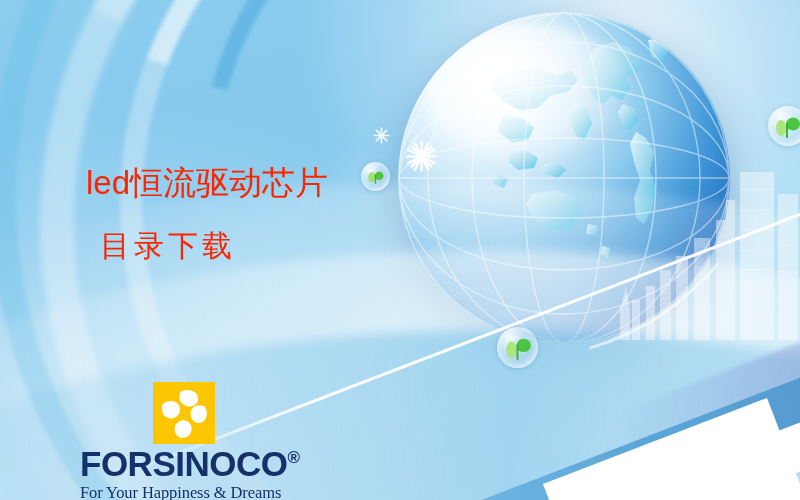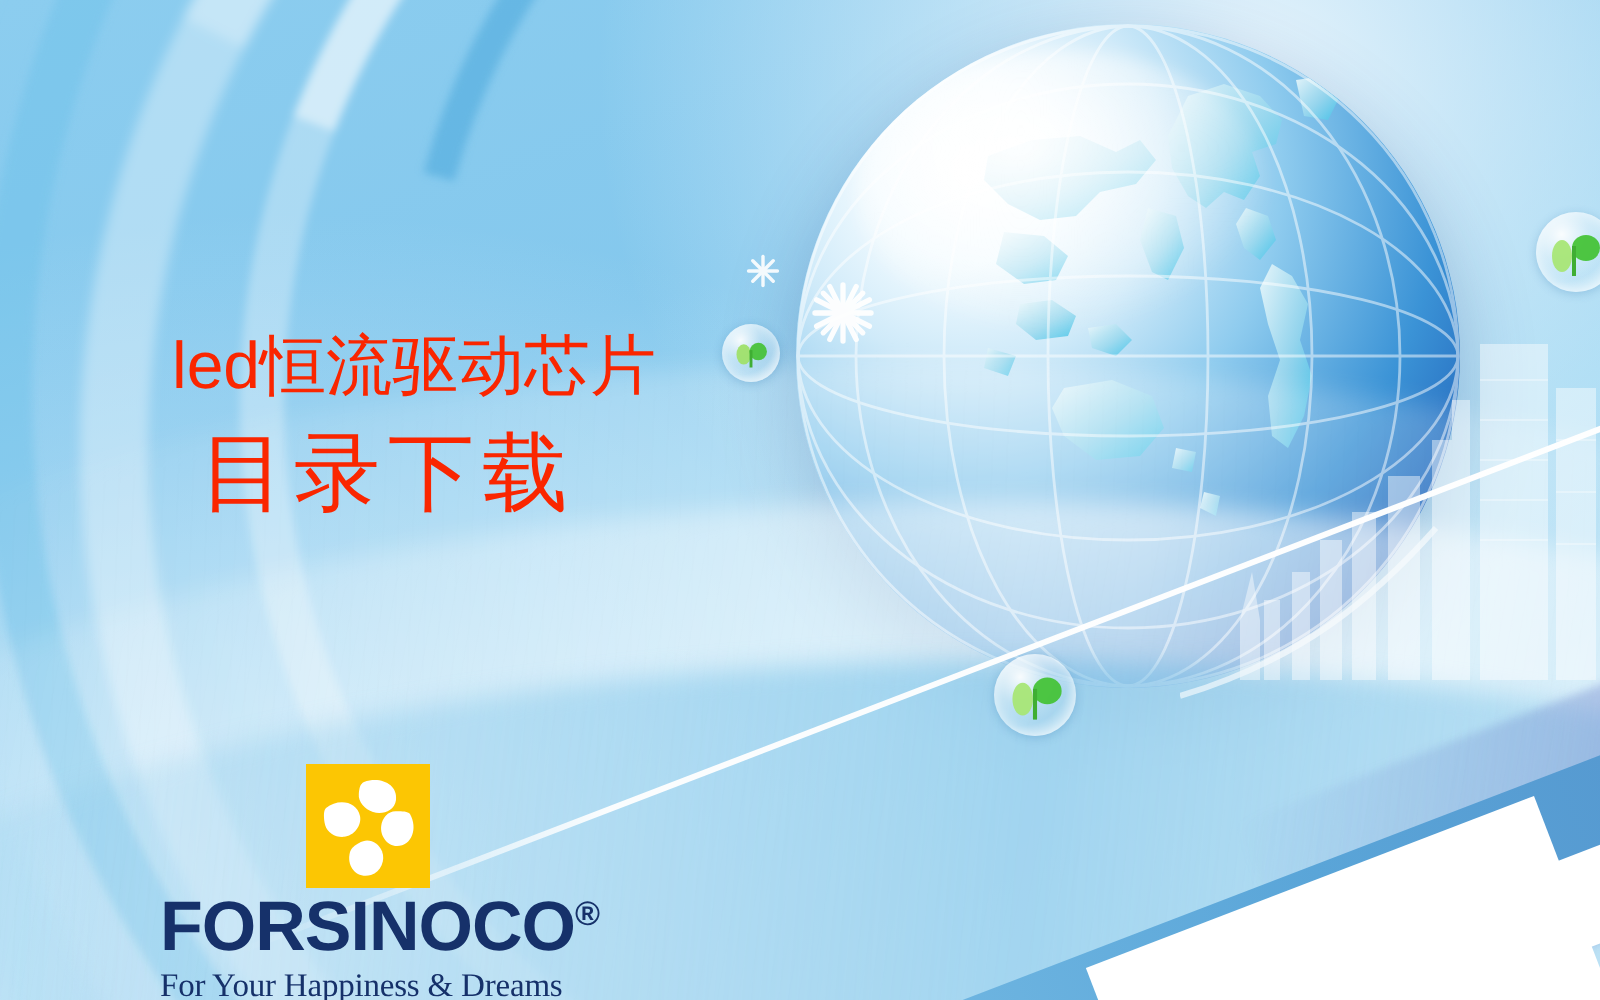--- a/index.html
+++ b/index.html
@@ -227,26 +227,26 @@
   .headline-line1 {
     color: #fa2600;
     font-family: "Liberation Sans", "DejaVu Sans", sans-serif;
     font-size: 33px;
     line-height: 42px;
     letter-spacing: 0px;
     white-space: nowrap;
   }
   .headline-line2 {
     color: #fa2600;
-    font-family: Liberation Serif, serif;
-    font-size: 43px;
+    font-family: Liberation Mono, monospace;
+    font-size: 30px;
     line-height: 44px;
     letter-spacing: 4px;
     padding-left: 14px;
-    margin-top: 12px;
+    margin-top: 22px;
     white-space: nowrap;
   }
 
   
   .logo {
     position: absolute;
     left: 68px; top: 382px;
     display: flex;
     align-items: center;
     z-index: 40;

